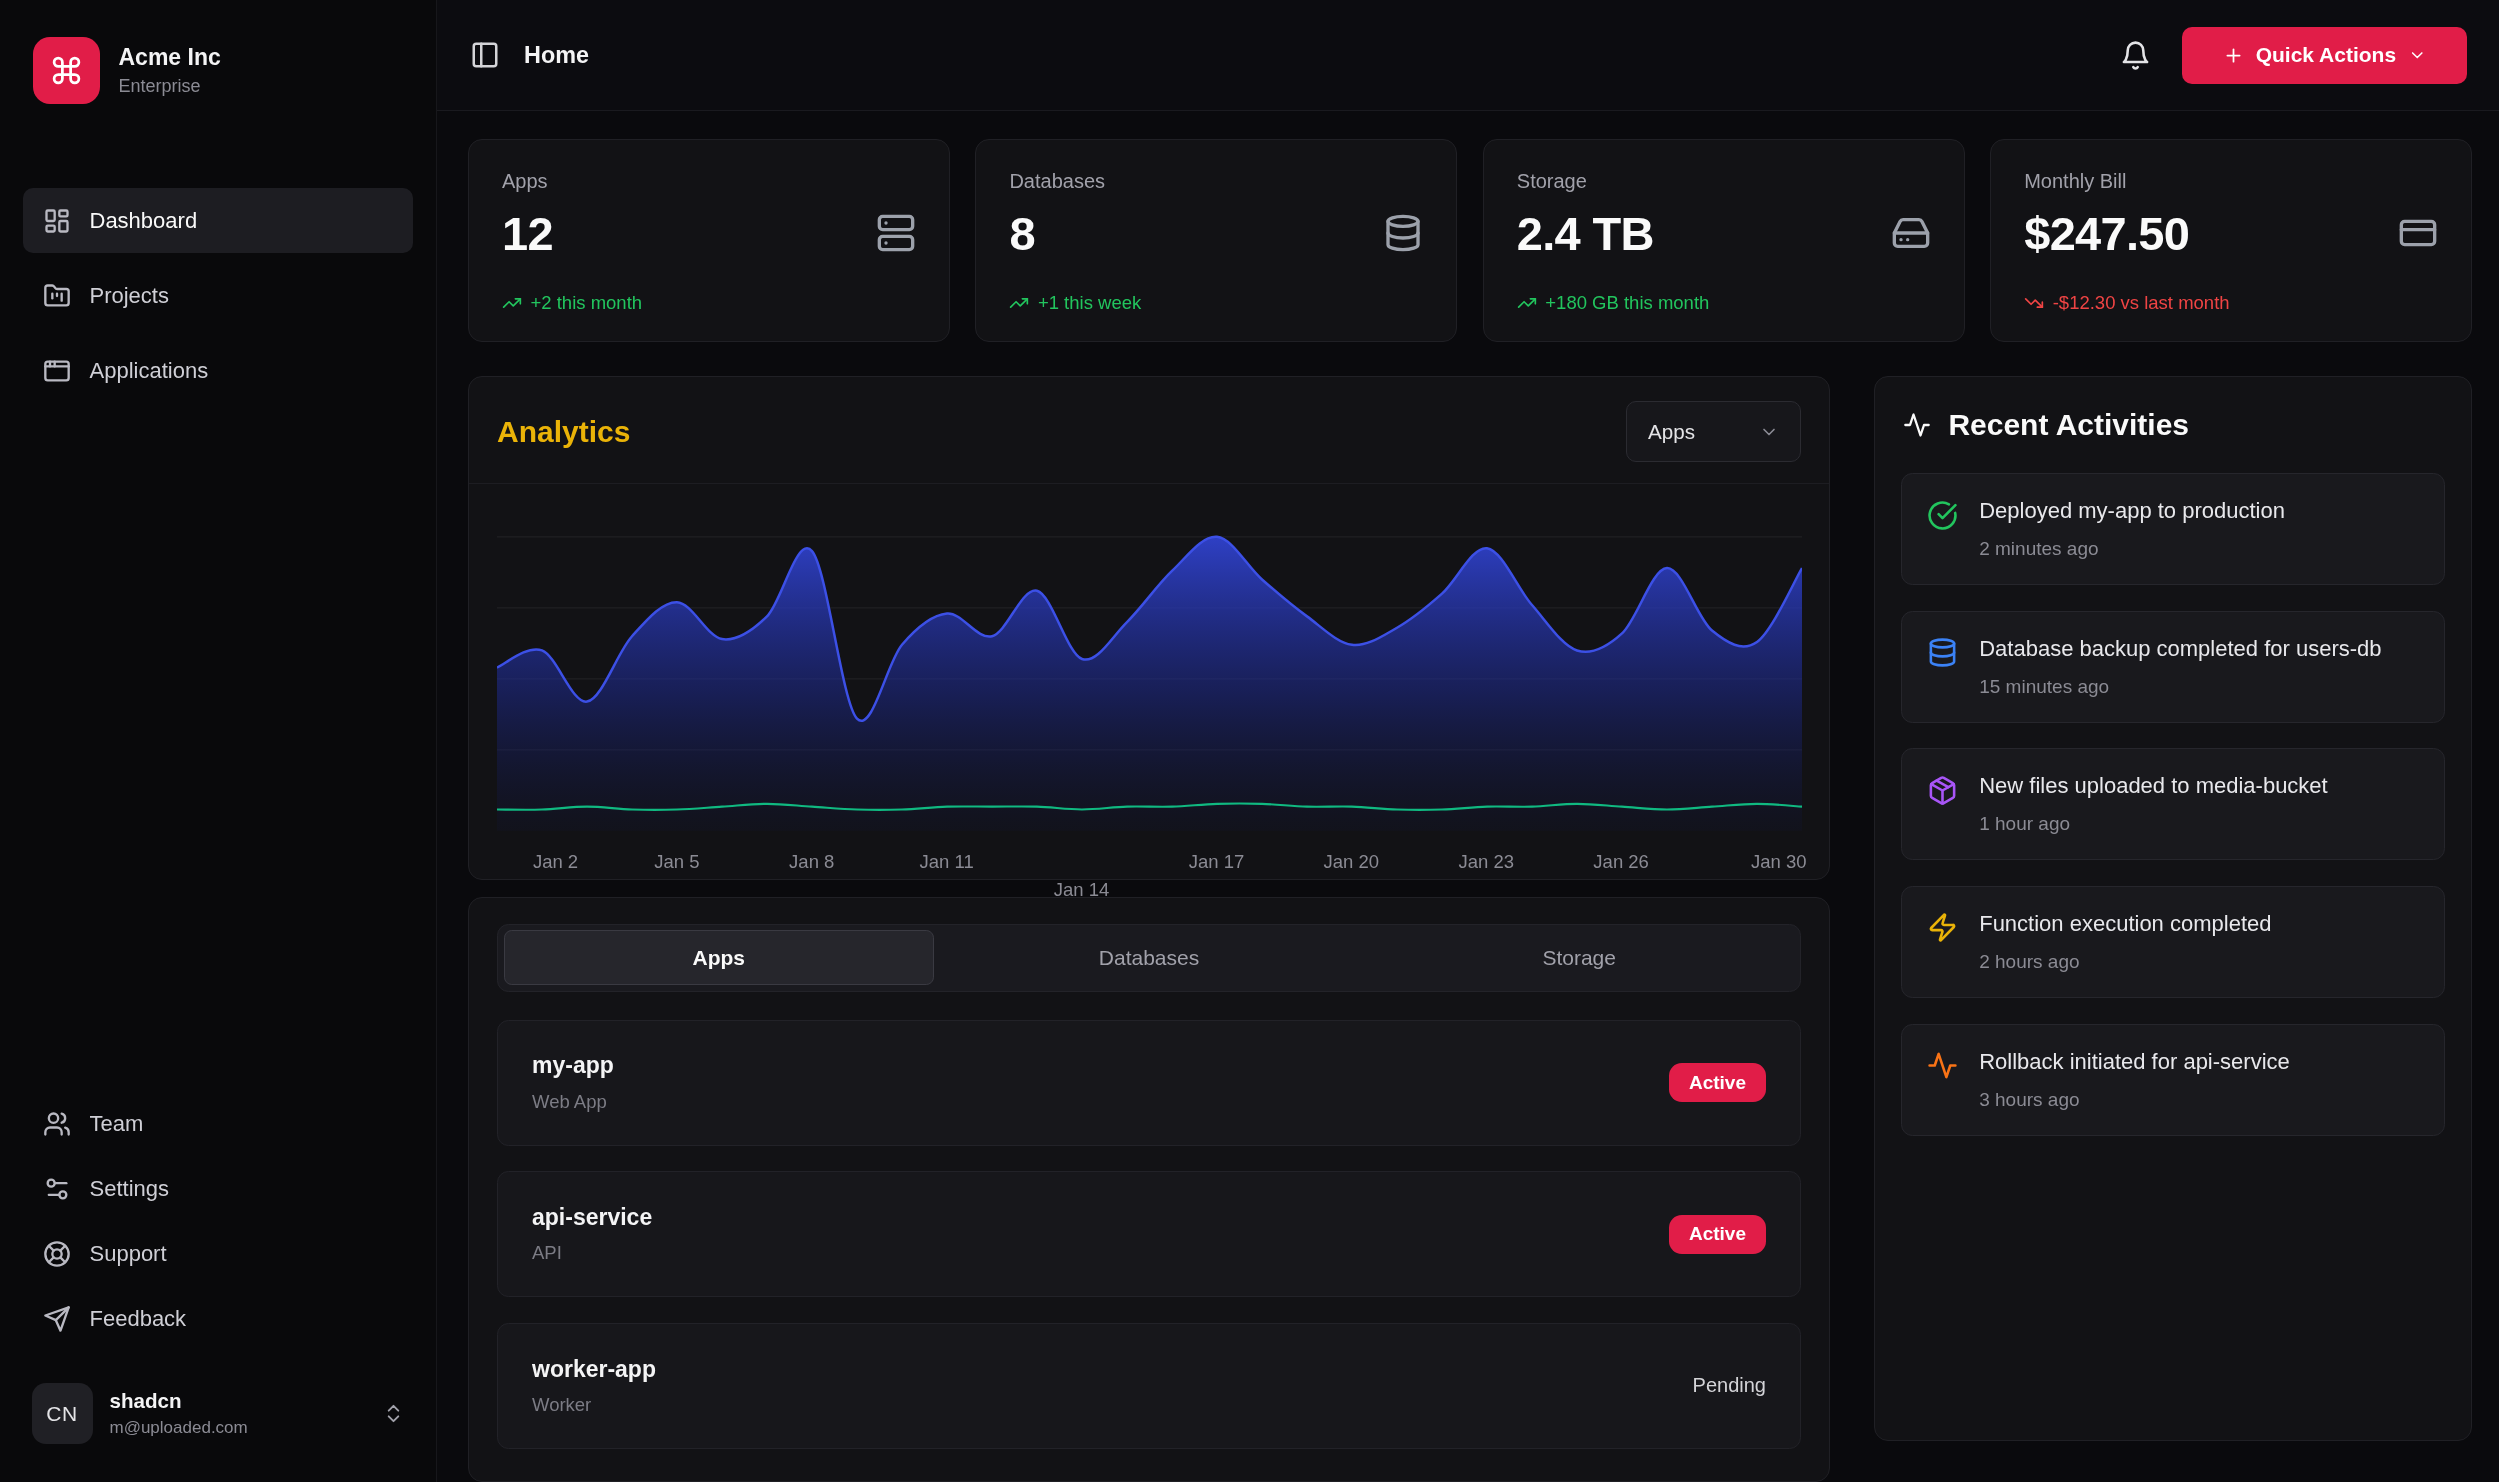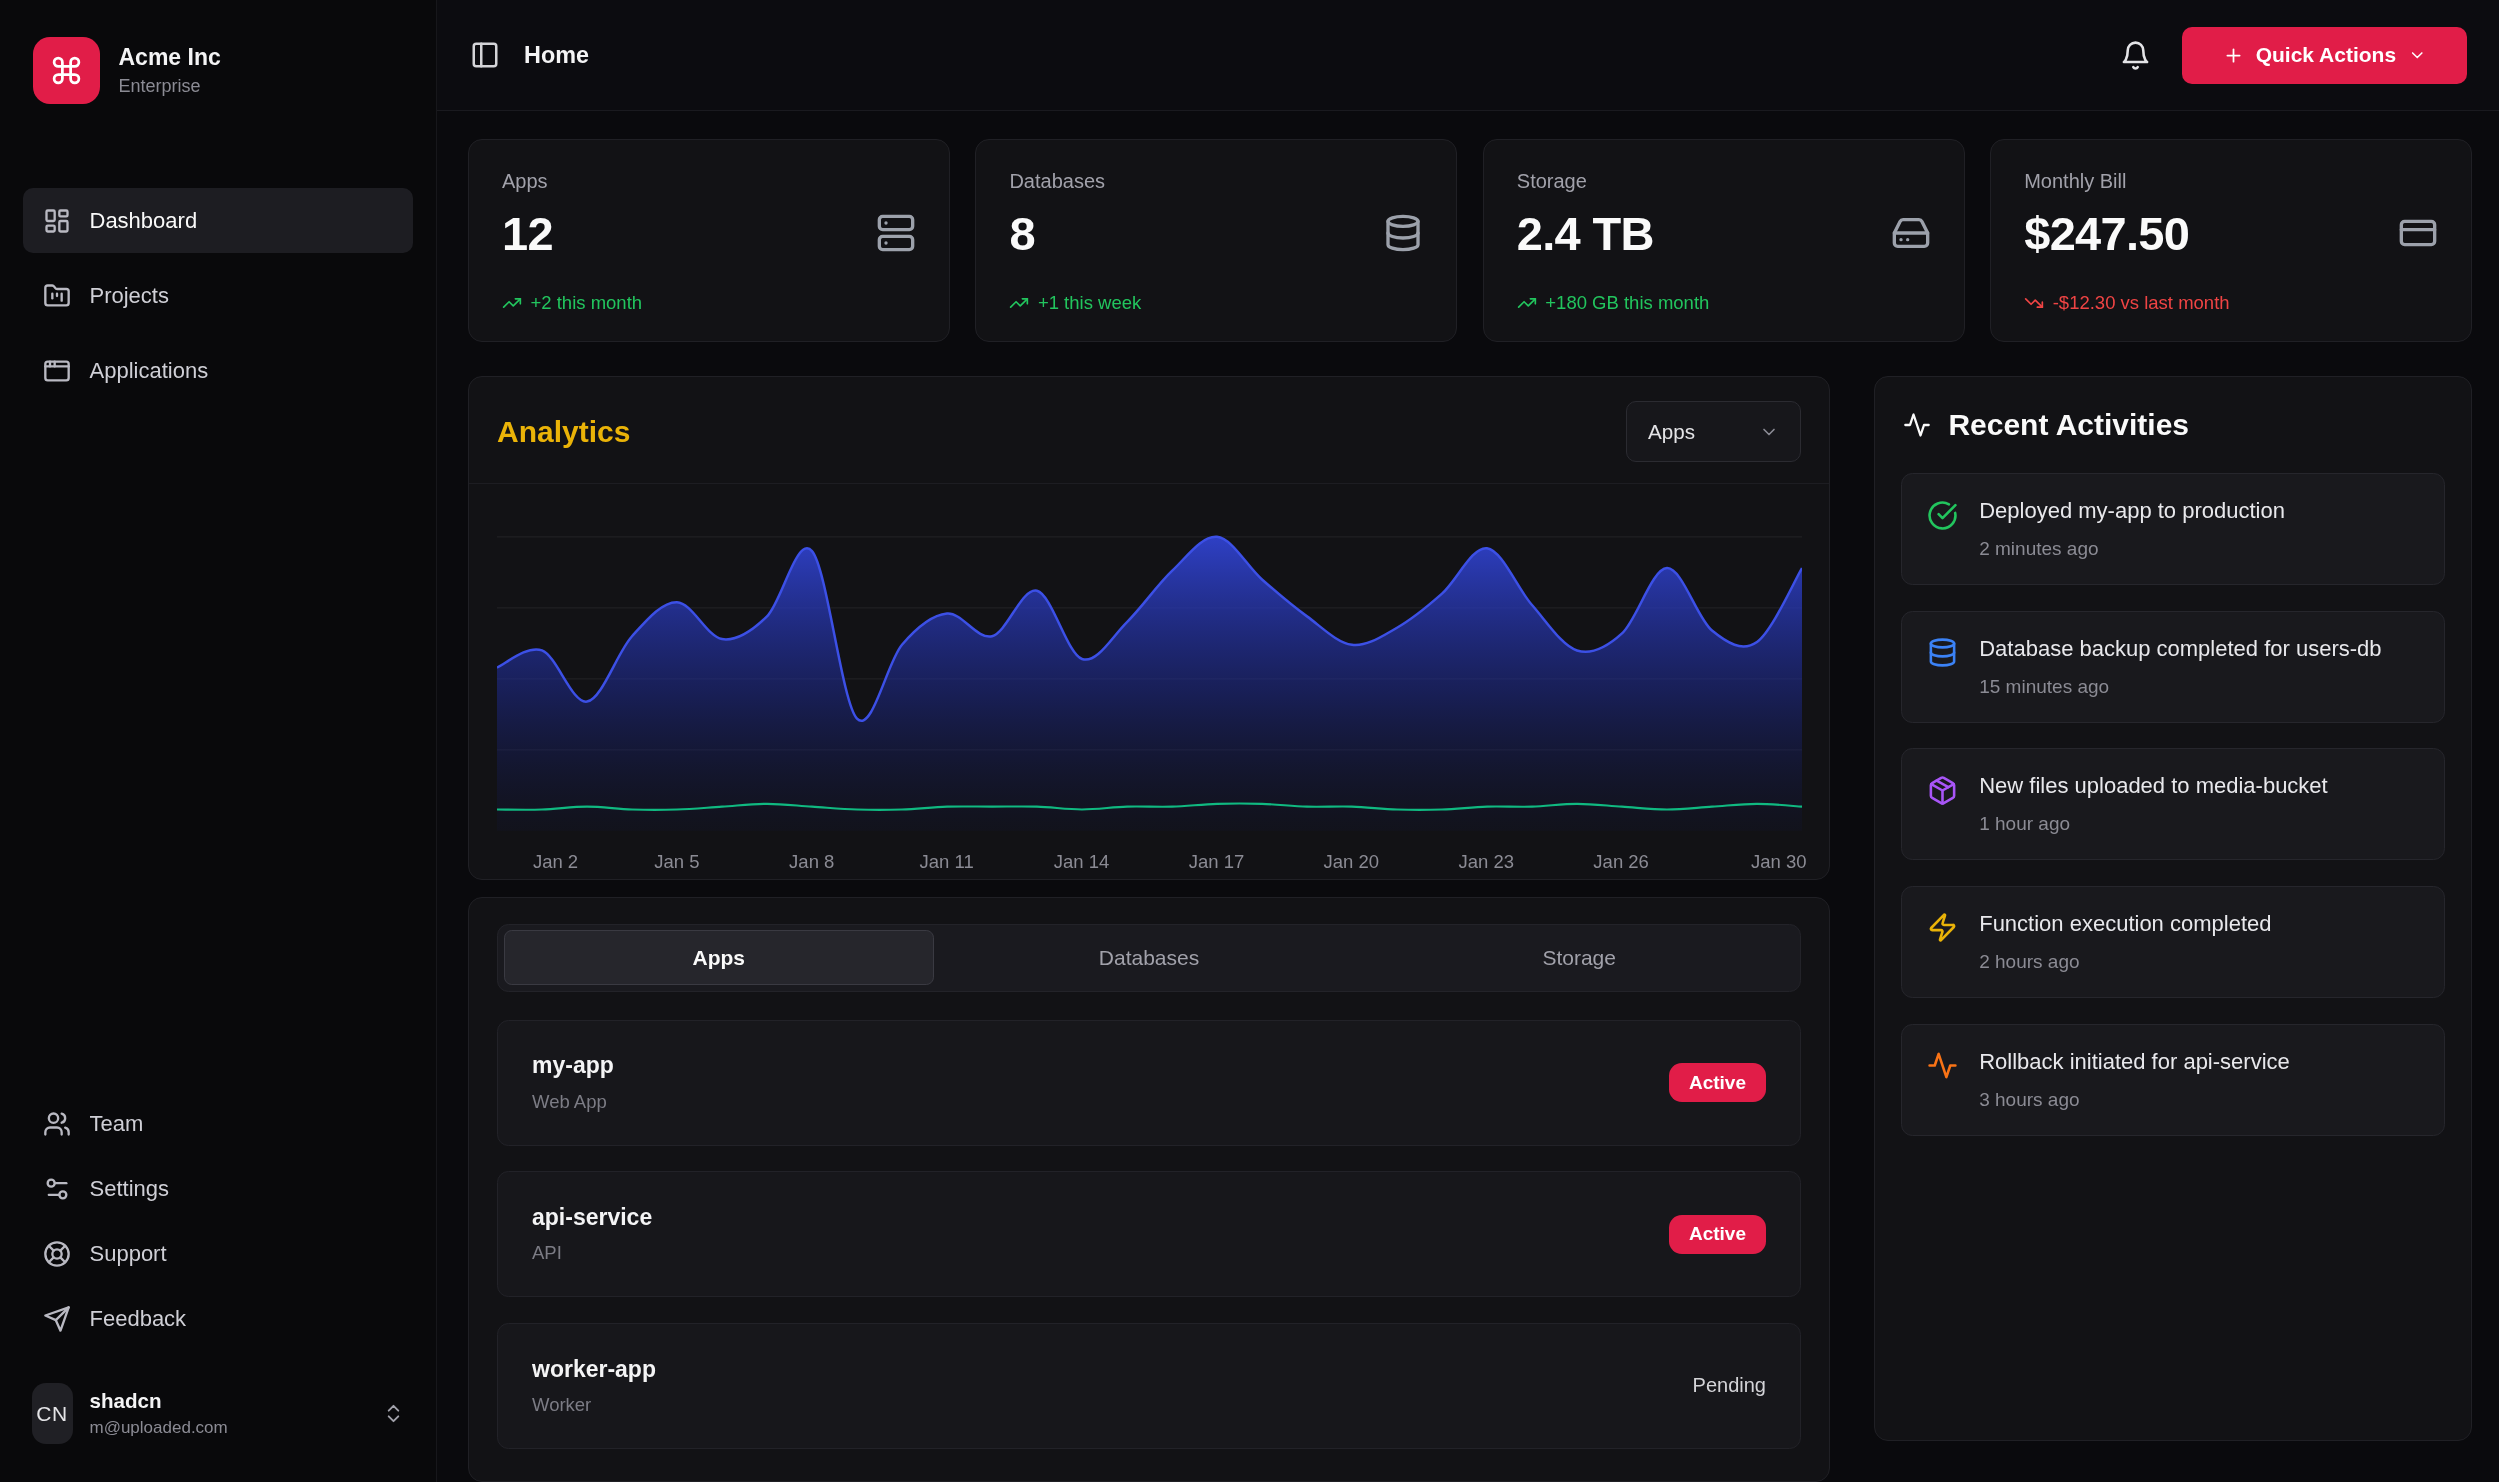--- a/index.html
+++ b/index.html
@@ -22,21 +22,21 @@
   .org-plan { font-size:18px; color:#8b8b94; margin-top:5.7px; }
   .nav { margin-top:84px; display:flex; flex-direction:column; gap:10px; }
   .nav-item { display:flex; align-items:center; gap:18.5px; height:65px; padding:0 20px;
               border-radius:10px; font-size:22px; color:#cfcfd6; cursor:pointer; }
   .nav-item .nico { color:#b9b9c2; }
   .nav-item.active { background:#1d1d22; color:#fafafa; }
   .spacer { flex:1; }
   .nav2 { display:flex; flex-direction:column; gap:7px; margin-bottom:28px; }
   .nav2 .nav-item { height:58px; }
   .user-row { display:flex; align-items:center; gap:17px; padding:7px 8.5px; }
-  .avatar { width:41px; height:61px; border-radius:14px; background:#202025;
+  .avatar { width:61px; height:61px; border-radius:14px; background:#202025;
             display:flex; align-items:center; justify-content:center;
             font-size:21px; color:#e4e4e7; letter-spacing:0.7px; }
   .user-name { font-size:20.6px; font-weight:600; color:#f4f4f5; }
   .user-email { font-size:17px; color:#8b8b94; margin-top:4.3px; }
   .user-caret { margin-left:auto; color:#a1a1aa; }
 
   
   .main { flex:1; display:flex; flex-direction:column; background:#0a0a0d; }
   .topbar { height:111px; flex:0 0 111px; display:flex; align-items:center; gap:24px;
             padding:0 33px; border-bottom:0.7px solid #1a1a1f; background:#0c0c10; }
@@ -404,21 +404,21 @@
                   <path d="M0,230C10.563218390804598,226 42.25287356321839,198 63.37931034482759,206C84.50574712643679,214 105.63218390804597,281.3333333333333 126.75862068965517,278C147.88505747126436,274.6666666666667 169.01149425287358,209.33333333333334 190.13793103448276,186C211.26436781609195,162.66666666666666 232.39080459770116,137.33333333333334 253.51724137931035,138C274.64367816091954,138.66666666666666 295.7701149425288,186.66666666666666 316.89655172413796,190C338.02298850574715,193.33333333333334 359.14942528735634,178.66666666666666 380.2758620689655,158C401.4022988505747,137.33333333333334 422.52873563218395,42 443.65517241379314,66C464.7816091954023,90 485.9080459770115,280 507.0344827586207,302C528.1609195402299,324 549.2873563218391,222.66666666666666 570.4137931034483,198C591.5402298850574,173.33333333333334 612.6666666666667,156 633.7931034482759,154C654.9195402298851,152 676.0459770114942,191.33333333333334 697.1724137931034,186C718.2988505747126,180.66666666666666 739.4252873563219,116.66666666666667 760.551724137931,122C781.6781609195402,127.33333333333333 802.8045977011494,210.66666666666666 823.9310344827586,218C845.0574712643678,225.33333333333334 866.1839080459771,186.66666666666666 887.3103448275863,166C908.4367816091955,145.33333333333334 929.5632183908046,114 950.6896551724138,94C971.816091954023,74 992.9425287356322,44 1014.0689655172414,46C1035.1954022988505,48 1056.3218390804595,87.33333333333333 1077.4482758620688,106C1098.5747126436781,124.66666666666667 1119.7011494252872,142.66666666666666 1140.8275862068965,158C1161.9540229885058,173.33333333333334 1183.0804597701149,195.33333333333334 1204.2068965517242,198C1225.3333333333335,200.66666666666666 1246.4597701149428,186 1267.5862068965519,174C1288.712643678161,162 1309.8390804597702,144.66666666666666 1330.9655172413793,126C1352.0919540229884,107.33333333333333 1373.2183908045974,59.333333333333336 1394.3448275862067,62C1415.471264367816,64.66666666666667 1436.5977011494253,118 1457.7241379310346,142C1478.850574712644,166 1499.977011494253,199.33333333333334 1521.103448275862,206C1542.2298850574712,212.66666666666666 1563.3563218390805,201.33333333333334 1584.4827586206895,182C1605.6091954022986,162.66666666666666 1626.735632183908,90.66666666666667 1647.8620689655172,90C1668.9885057471265,89.33333333333333 1690.1149425287356,160.66666666666669 1711.2413793103449,178C1732.3678160919542,195.33333333333331 1753.4942528735633,208.66666666666663 1774.6206896551726,193.99999999999997C1795.7471264367819,179.33333333333331 1827.4367816091954,107.33333333333333 1838,90L1838,460 L0,460 Z" fill="url(#gblue)"></path>
                   <path d="M0,230C10.563218390804598,226 42.25287356321839,198 63.37931034482759,206C84.50574712643679,214 105.63218390804597,281.3333333333333 126.75862068965517,278C147.88505747126436,274.6666666666667 169.01149425287358,209.33333333333334 190.13793103448276,186C211.26436781609195,162.66666666666666 232.39080459770116,137.33333333333334 253.51724137931035,138C274.64367816091954,138.66666666666666 295.7701149425288,186.66666666666666 316.89655172413796,190C338.02298850574715,193.33333333333334 359.14942528735634,178.66666666666666 380.2758620689655,158C401.4022988505747,137.33333333333334 422.52873563218395,42 443.65517241379314,66C464.7816091954023,90 485.9080459770115,280 507.0344827586207,302C528.1609195402299,324 549.2873563218391,222.66666666666666 570.4137931034483,198C591.5402298850574,173.33333333333334 612.6666666666667,156 633.7931034482759,154C654.9195402298851,152 676.0459770114942,191.33333333333334 697.1724137931034,186C718.2988505747126,180.66666666666666 739.4252873563219,116.66666666666667 760.551724137931,122C781.6781609195402,127.33333333333333 802.8045977011494,210.66666666666666 823.9310344827586,218C845.0574712643678,225.33333333333334 866.1839080459771,186.66666666666666 887.3103448275863,166C908.4367816091955,145.33333333333334 929.5632183908046,114 950.6896551724138,94C971.816091954023,74 992.9425287356322,44 1014.0689655172414,46C1035.1954022988505,48 1056.3218390804595,87.33333333333333 1077.4482758620688,106C1098.5747126436781,124.66666666666667 1119.7011494252872,142.66666666666666 1140.8275862068965,158C1161.9540229885058,173.33333333333334 1183.0804597701149,195.33333333333334 1204.2068965517242,198C1225.3333333333335,200.66666666666666 1246.4597701149428,186 1267.5862068965519,174C1288.712643678161,162 1309.8390804597702,144.66666666666666 1330.9655172413793,126C1352.0919540229884,107.33333333333333 1373.2183908045974,59.333333333333336 1394.3448275862067,62C1415.471264367816,64.66666666666667 1436.5977011494253,118 1457.7241379310346,142C1478.850574712644,166 1499.977011494253,199.33333333333334 1521.103448275862,206C1542.2298850574712,212.66666666666666 1563.3563218390805,201.33333333333334 1584.4827586206895,182C1605.6091954022986,162.66666666666666 1626.735632183908,90.66666666666667 1647.8620689655172,90C1668.9885057471265,89.33333333333333 1690.1149425287356,160.66666666666669 1711.2413793103449,178C1732.3678160919542,195.33333333333331 1753.4942528735633,208.66666666666663 1774.6206896551726,193.99999999999997C1795.7471264367819,179.33333333333331 1827.4367816091954,107.33333333333333 1838,90" fill="none" stroke="#3c50e6" stroke-width="3.5"></path>
                   <path d="M0,430C10.563218390804598,430 42.25287356321839,430.6666666666667 63.37931034482759,430C84.50574712643679,429.3333333333333 105.63218390804597,426 126.75862068965517,426C147.88505747126436,426 169.01149425287358,429.3333333333333 190.13793103448276,430C211.26436781609195,430.6666666666667 232.39080459770116,430.6666666666667 253.51724137931035,430C274.64367816091954,429.3333333333333 295.7701149425288,427.3333333333333 316.89655172413796,426C338.02298850574715,424.6666666666667 359.14942528735634,422 380.2758620689655,422C401.4022988505747,422 422.52873563218395,424.6666666666667 443.65517241379314,426C464.7816091954023,427.3333333333333 485.9080459770115,429.3333333333333 507.0344827586207,430C528.1609195402299,430.6666666666667 549.2873563218391,430.6666666666667 570.4137931034483,430C591.5402298850574,429.3333333333333 612.6666666666667,426.6666666666667 633.7931034482759,426C654.9195402298851,425.3333333333333 676.0459770114942,426 697.1724137931034,426C718.2988505747126,426 739.4252873563219,425.3333333333333 760.551724137931,426C781.6781609195402,426.6666666666667 802.8045977011494,430 823.9310344827586,430C845.0574712643678,430 866.1839080459771,426.6666666666667 887.3103448275863,426C908.4367816091955,425.3333333333333 929.5632183908046,426.6666666666667 950.6896551724138,426C971.816091954023,425.3333333333333 992.9425287356322,422.6666666666667 1014.0689655172414,422C1035.1954022988505,421.3333333333333 1056.3218390804595,421.3333333333333 1077.4482758620688,422C1098.5747126436781,422.6666666666667 1119.7011494252872,425.3333333333333 1140.8275862068965,426C1161.9540229885058,426.6666666666667 1183.0804597701149,425.3333333333333 1204.2068965517242,426C1225.3333333333335,426.6666666666667 1246.4597701149428,429.3333333333333 1267.5862068965519,430C1288.712643678161,430.6666666666667 1309.8390804597702,430.6666666666667 1330.9655172413793,430C1352.0919540229884,429.3333333333333 1373.2183908045974,426.6666666666667 1394.3448275862067,426C1415.471264367816,425.3333333333333 1436.5977011494253,426.6666666666667 1457.7241379310346,426C1478.850574712644,425.3333333333333 1499.977011494253,422 1521.103448275862,422C1542.2298850574712,422 1563.3563218390805,424.6666666666667 1584.4827586206895,426C1605.6091954022986,427.3333333333333 1626.735632183908,430 1647.8620689655172,430C1668.9885057471265,430 1690.1149425287356,427.3333333333333 1711.2413793103449,426C1732.3678160919542,424.6666666666667 1753.4942528735633,422 1774.6206896551726,422C1795.7471264367819,422 1827.4367816091954,425.3333333333333 1838,426" fill="none" stroke="#10b981" stroke-width="3"></path>
                 </svg>
             </div>
             <div class="xlabels" id="xlabels">
                 <span style="left: 3.44828%;">Jan 2</span>
                 <span style="left: 13.7931%;">Jan 5</span>
                 <span style="left: 24.1379%;">Jan 8</span>
                 <span style="left: 34.4828%;">Jan 11</span>
-                <span style="left: 44.8276%;">Jan 14</span>
+                <span style="left: 44.8276%; margin-top: 28px;">Jan 14</span>
                 <span style="left: 55.1724%;">Jan 17</span>
                 <span style="left: 65.5172%;">Jan 20</span>
                 <span style="left: 75.8621%;">Jan 23</span>
                 <span style="left: 86.2069%;">Jan 26</span>
                 <span style="left: 100%;">Jan 30</span>
               </div>
           </div>
         </section>
 
         <section class="card tabs-card">

